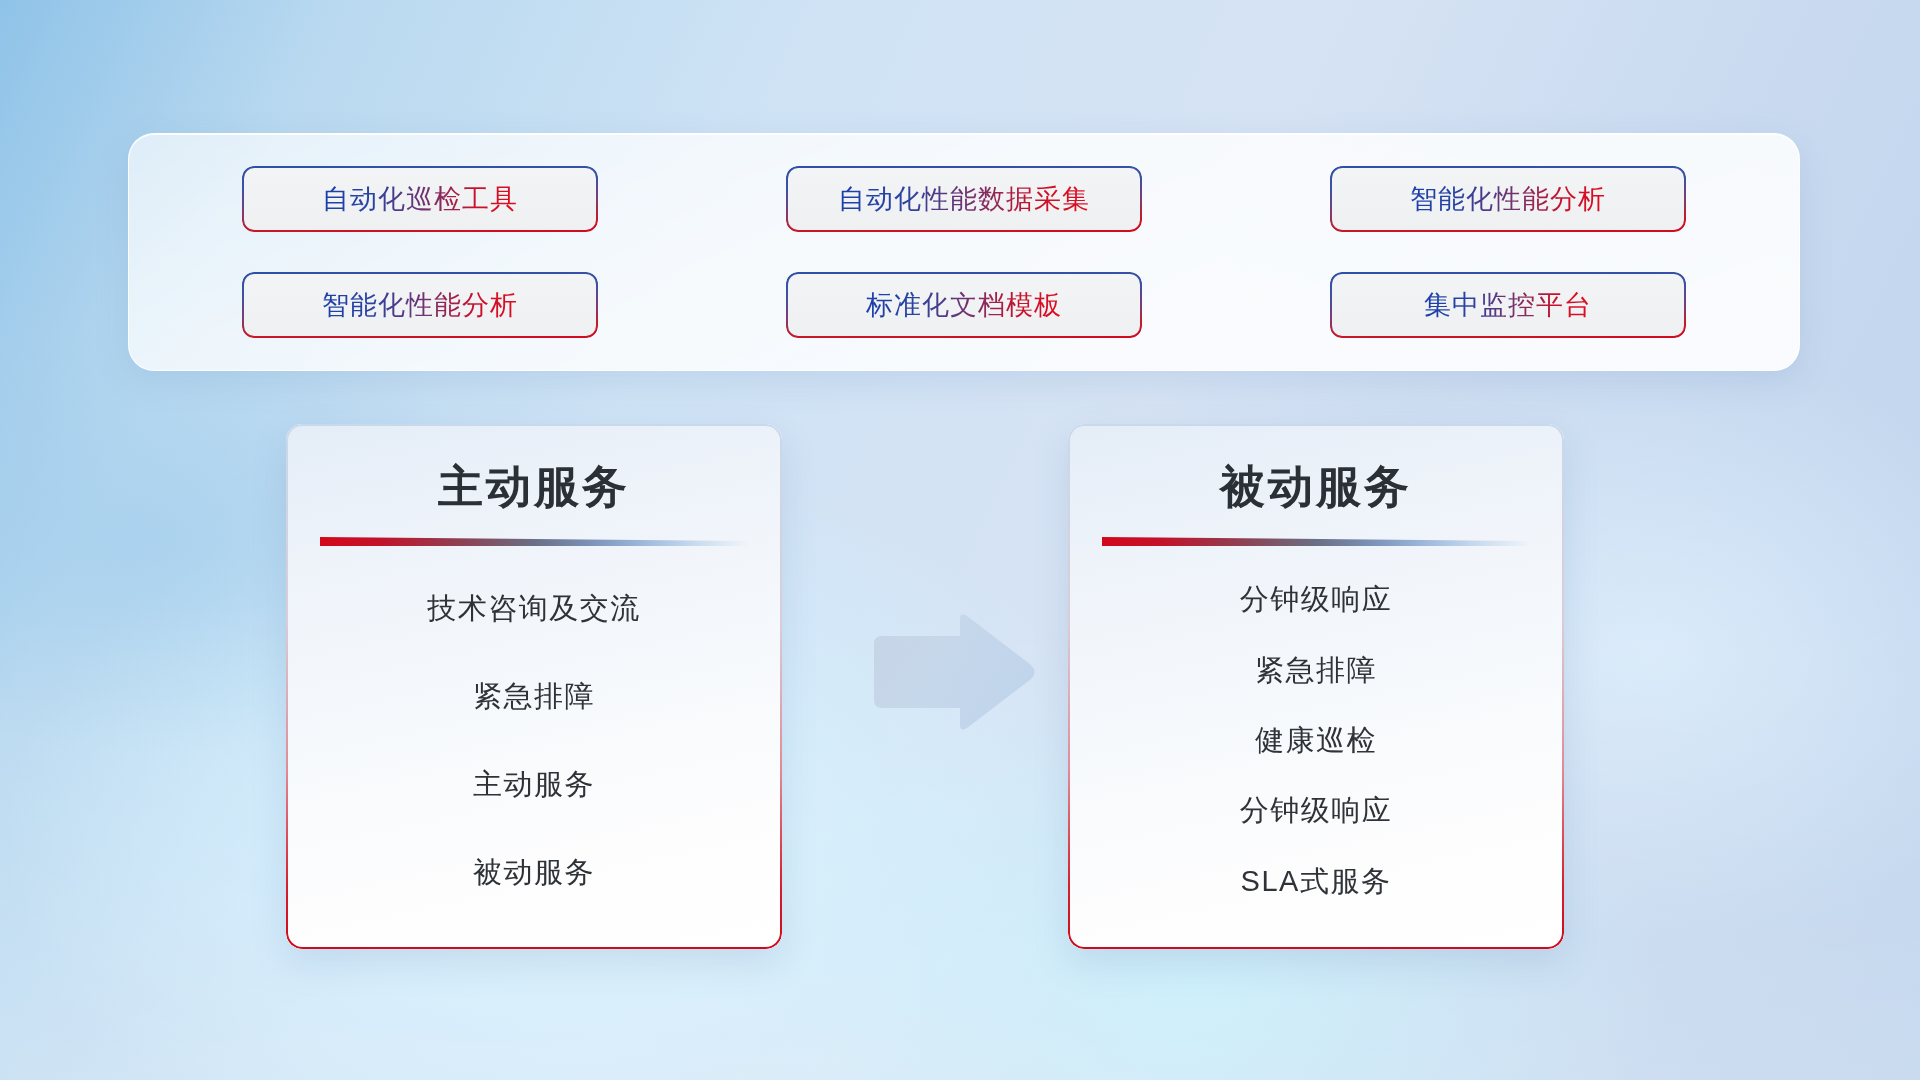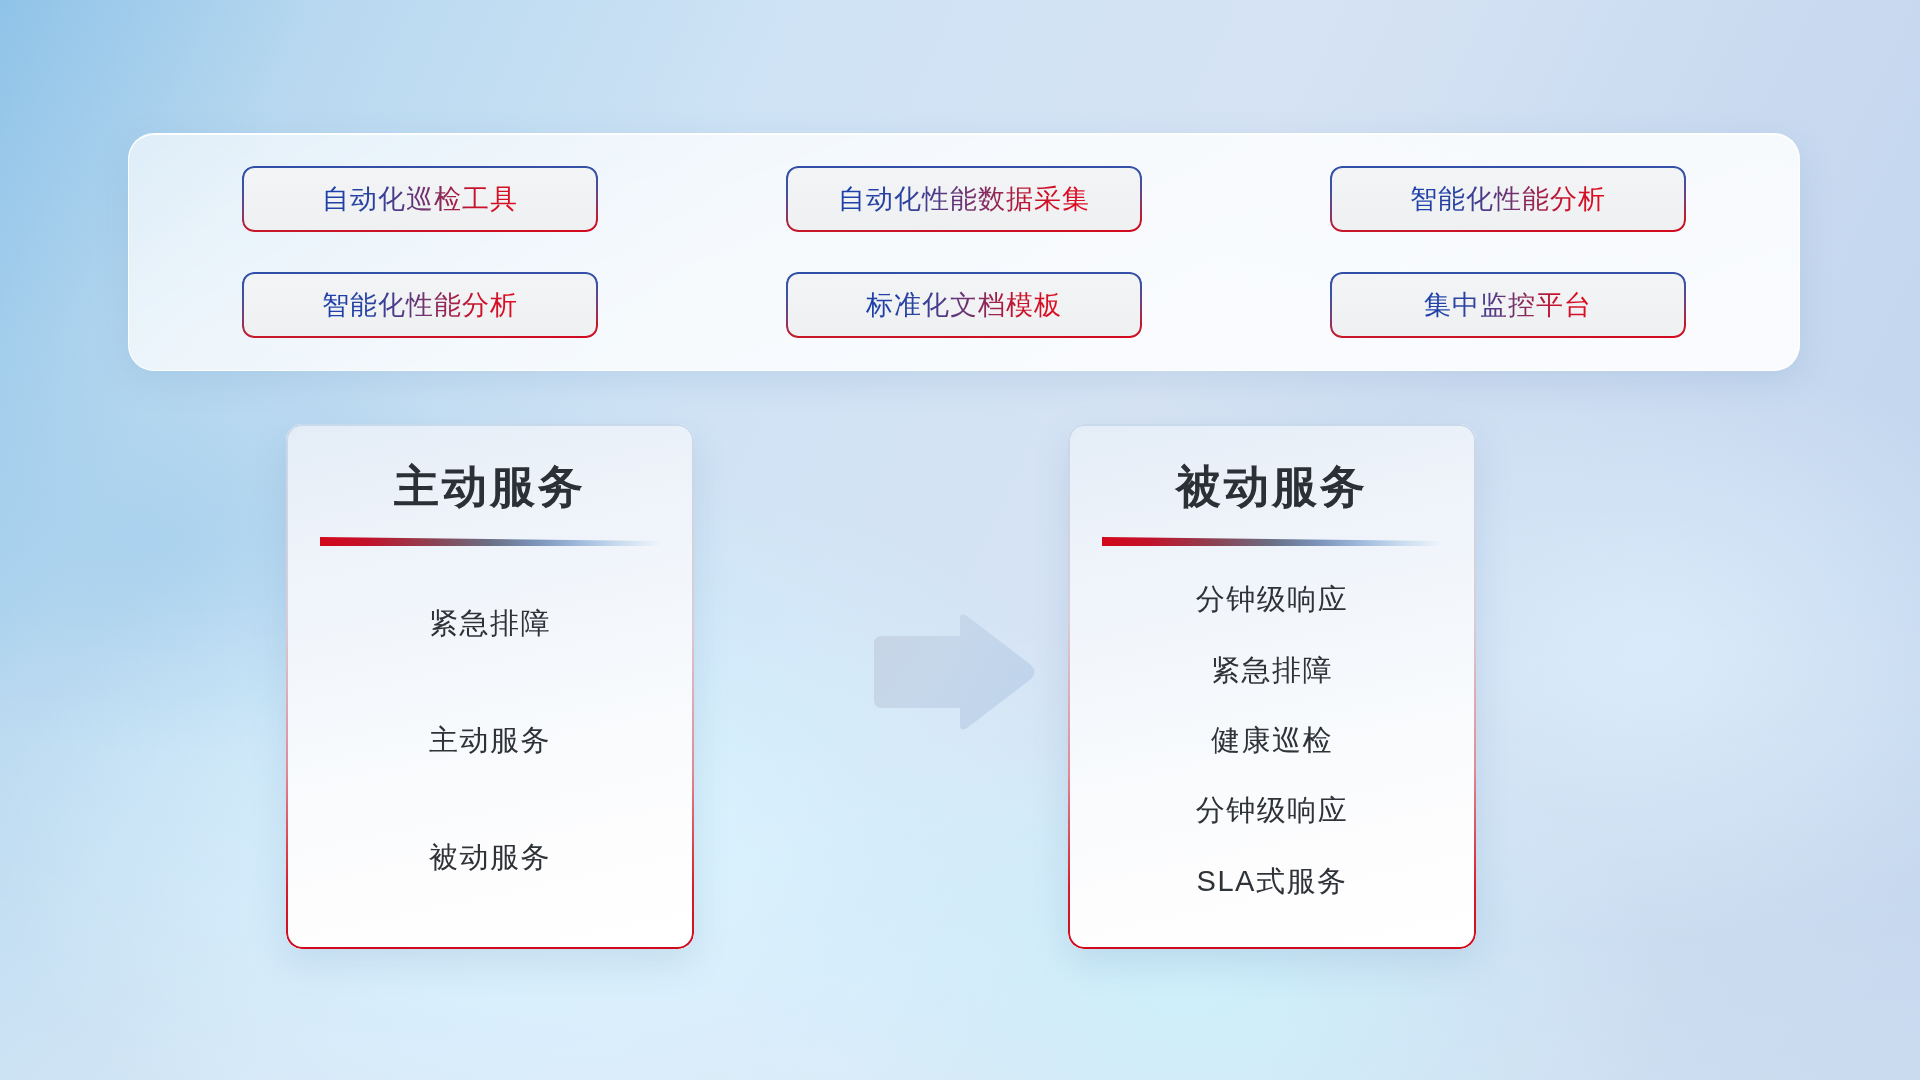--- a/index.html
+++ b/index.html
@@ -92,21 +92,21 @@
     color: transparent;
     -webkit-text-fill-color: transparent;
     white-space: nowrap;
     user-select: none;
   }
 
   
   .service-card {
     position: absolute;
     top: 424px;
-    width: 408px; height: 525px;
+    width: 496px; height: 525px;
     border-radius: 16px;
     background: linear-gradient(168deg, #e4edf7 0%, #eef3fa 22%, #f6f9fc 52%, #fdfdfe 78%, #ffffff 100%);
     box-shadow: 0 14px 36px rgba(80,120,170,0.16);
     box-sizing: border-box;
     overflow: hidden;
   }
   .service-card::before {
     content: "";
     position: absolute; inset: 0;
     border-radius: 16px;
@@ -226,20 +226,21 @@
 
 </div>
 
 <div class="service-card" id="card-active">
   <div class="card-inner">
     <div class="card-title">主动服务</div>
     <div class="card-divider">
         <i></i>
       </div>
     <ul class="card-list">
+      <li>技术咨询及交流</li>
       <li>紧急排障</li>
       <li>主动服务</li>
       <li>被动服务</li>
     </ul>
   </div>
 </div>
 
 <div id="flow-arrow">
   <svg viewBox="0 0 170 120" width="170" height="120" aria-hidden="true">
     <defs>

